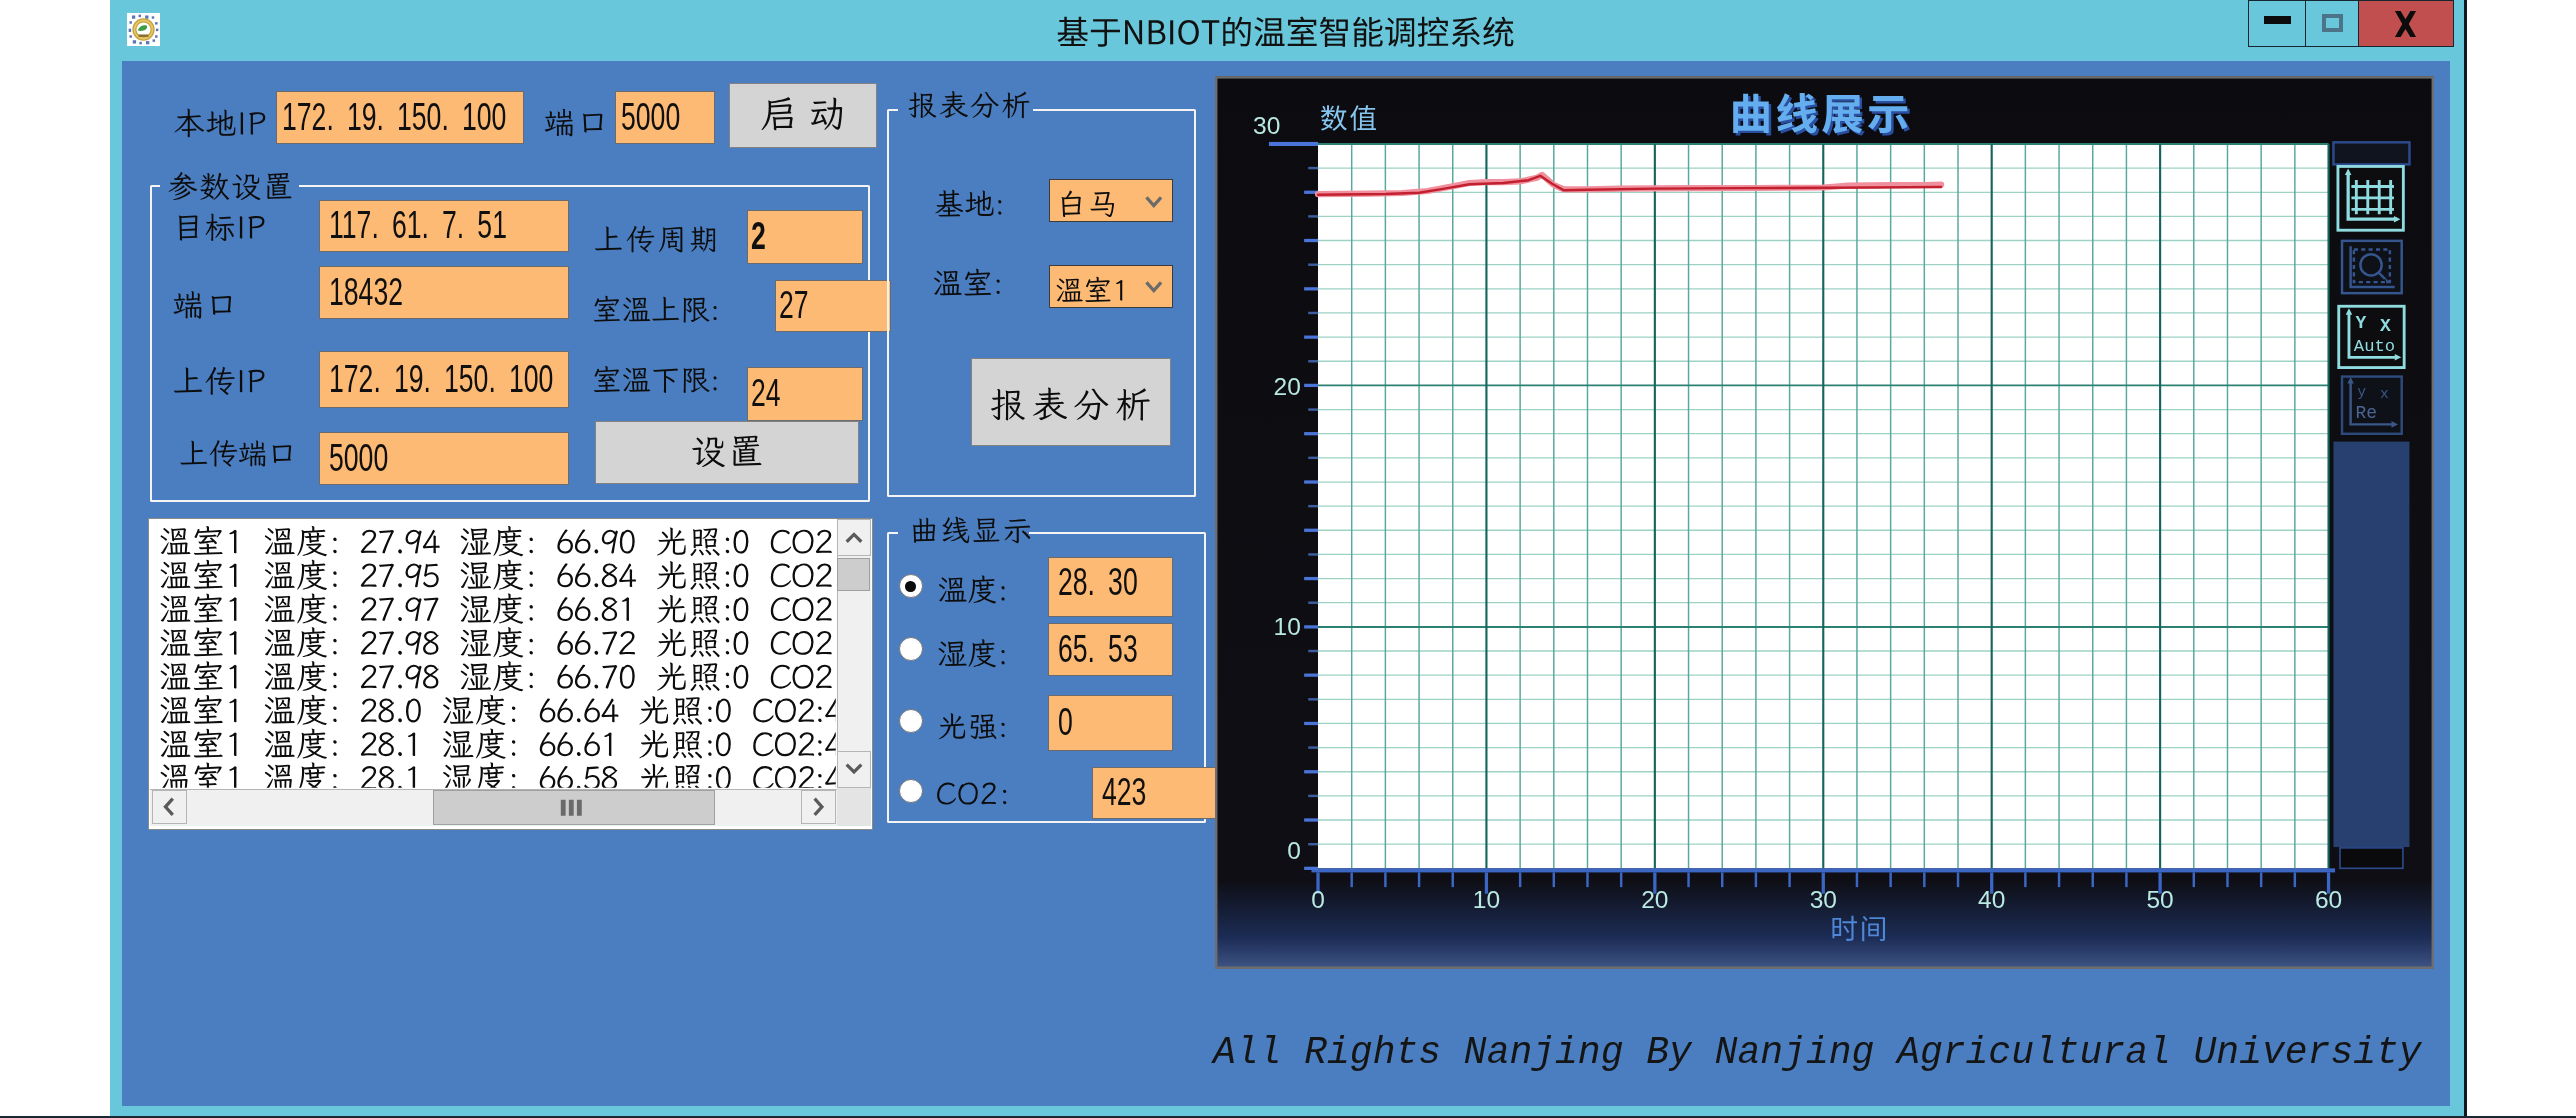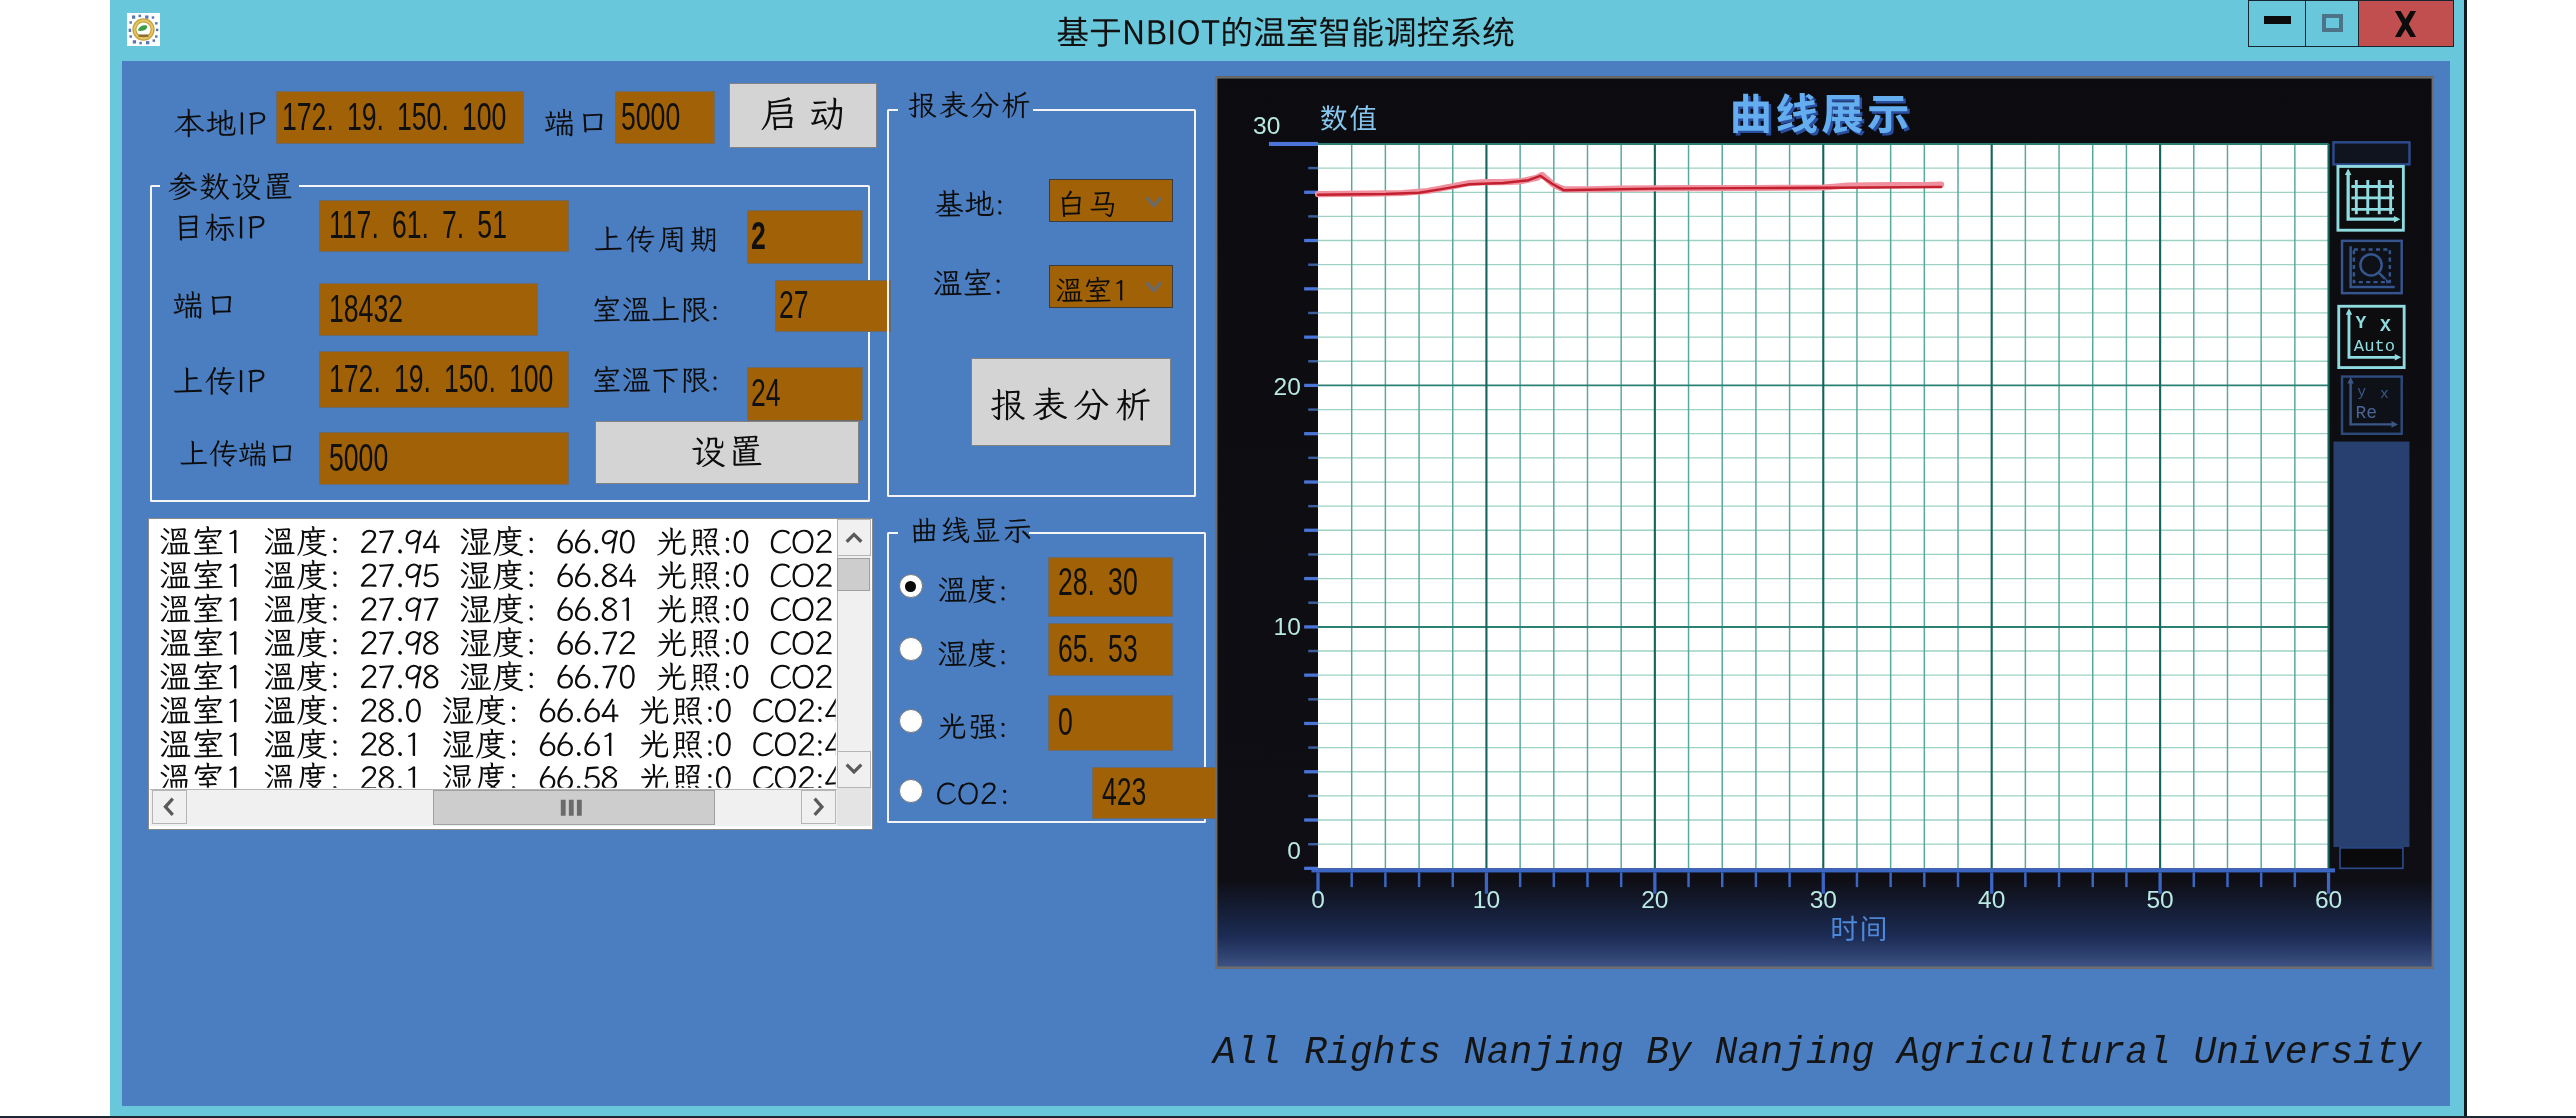--- a/index.html
+++ b/index.html
@@ -1,18 +1,18 @@
 <!DOCTYPE html>
 <html style="font-size:13px"><head><meta charset="utf-8">
 <style>
   * { margin:0; padding:0; box-sizing:border-box; }
   html,body { width:2576px; height:1119px; background:#ffffff; overflow:hidden;
               font-family:"Liberation Sans", sans-serif; }
   .abs { position:absolute; }
-  .inp { position:absolute; background:#a16207; border:1.6px solid #6b6b6b;
+  .inp { position:absolute; background:#fdba74; border:1.6px solid #6b6b6b;
          font-size:38px; color:#101010; padding-left:9px; white-space:nowrap; overflow:hidden;
          font-family:"Liberation Sans", sans-serif; }
   .inp b { display:inline-block; transform:scaleX(.70); transform-origin:0 60%;
            font-weight:normal; word-spacing:8.2px; }
   .inp b.bd { font-weight:bold; }
   .btn { position:absolute; background:#d4d4d4; border:1.6px solid #828282; }
   .grp { position:absolute; border:2.5px solid #f4f4f4; border-radius:1.6px; }
 </style></head>
 <body>
 
@@ -54,21 +54,21 @@
  <path d="M1 0h7l6 10L20 0h7L18 16l9 16h-7l-6-10-6 10H1l9-16z" fill="#0c0c0c"></path>
   </svg>
 
 <div class="inp" style="left:276px;top:91px;width:248px;height:53px;line-height:50px;padding-left:4.9px;"><b>172. 19. 150. 100</b></div>
 <div class="inp" style="left:615px;top:91px;width:100px;height:53px;line-height:50px;padding-left:4.9px;"><b>5000</b></div>
 <div class="btn" style="left:729px;top:83px;width:148px;height:65px;"></div>
 
 <div class="grp" style="left:150px;top:185px;width:720px;height:317px;"></div>
 <div class="abs" style="left:160px;top:166px;width:139px;height:36px;background:#4a7ec1"></div>
 <div class="inp" style="left:319px;top:200px;width:250px;height:52px;line-height:48px;text-align:right;"><b>117. 61. 7. 51</b></div>
-<div class="inp" style="left:319px;top:283px;width:219px;height:53px;line-height:50px;text-decoration:underline;"><b>18432</b></div>
+<div class="inp" style="left:319px;top:266px;width:250px;height:53px;line-height:50px;text-decoration:underline;"><b>18432</b></div>
 <div class="inp" style="left:319px;top:351px;width:250px;height:57px;line-height:54px;"><b>172. 19. 150. 100</b></div>
 <div class="inp" style="left:319px;top:432px;width:250px;height:53px;line-height:50px;"><b>5000</b></div>
 <div class="inp" style="left:747px;top:210px;width:116px;height:54px;line-height:51px;padding-left:3.3px;"><b class="bd">2</b></div>
 <div class="inp" style="left:747px;top:280px;width:116px;height:52px;line-height:49px;padding-left:3.3px;margin-left:28px;"><b>27</b></div>
 <div class="inp" style="left:747px;top:351px;width:116px;height:54px;line-height:51px;padding-left:3.3px;margin-top:16px;"><b>24</b></div>
 <div class="btn" style="left:595px;top:421px;width:264px;height:63px;"></div>
 
 <div class="abs" style="left:148px;top:518px;width:725px;height:312px;background:#fff;border:1.6px solid #8a8a8a"></div>
 
 <div class="abs" style="left:837px;top:519px;width:34px;height:268px;background:#f0f0f0;border-left:0.8px solid #b5b5b5"></div>

